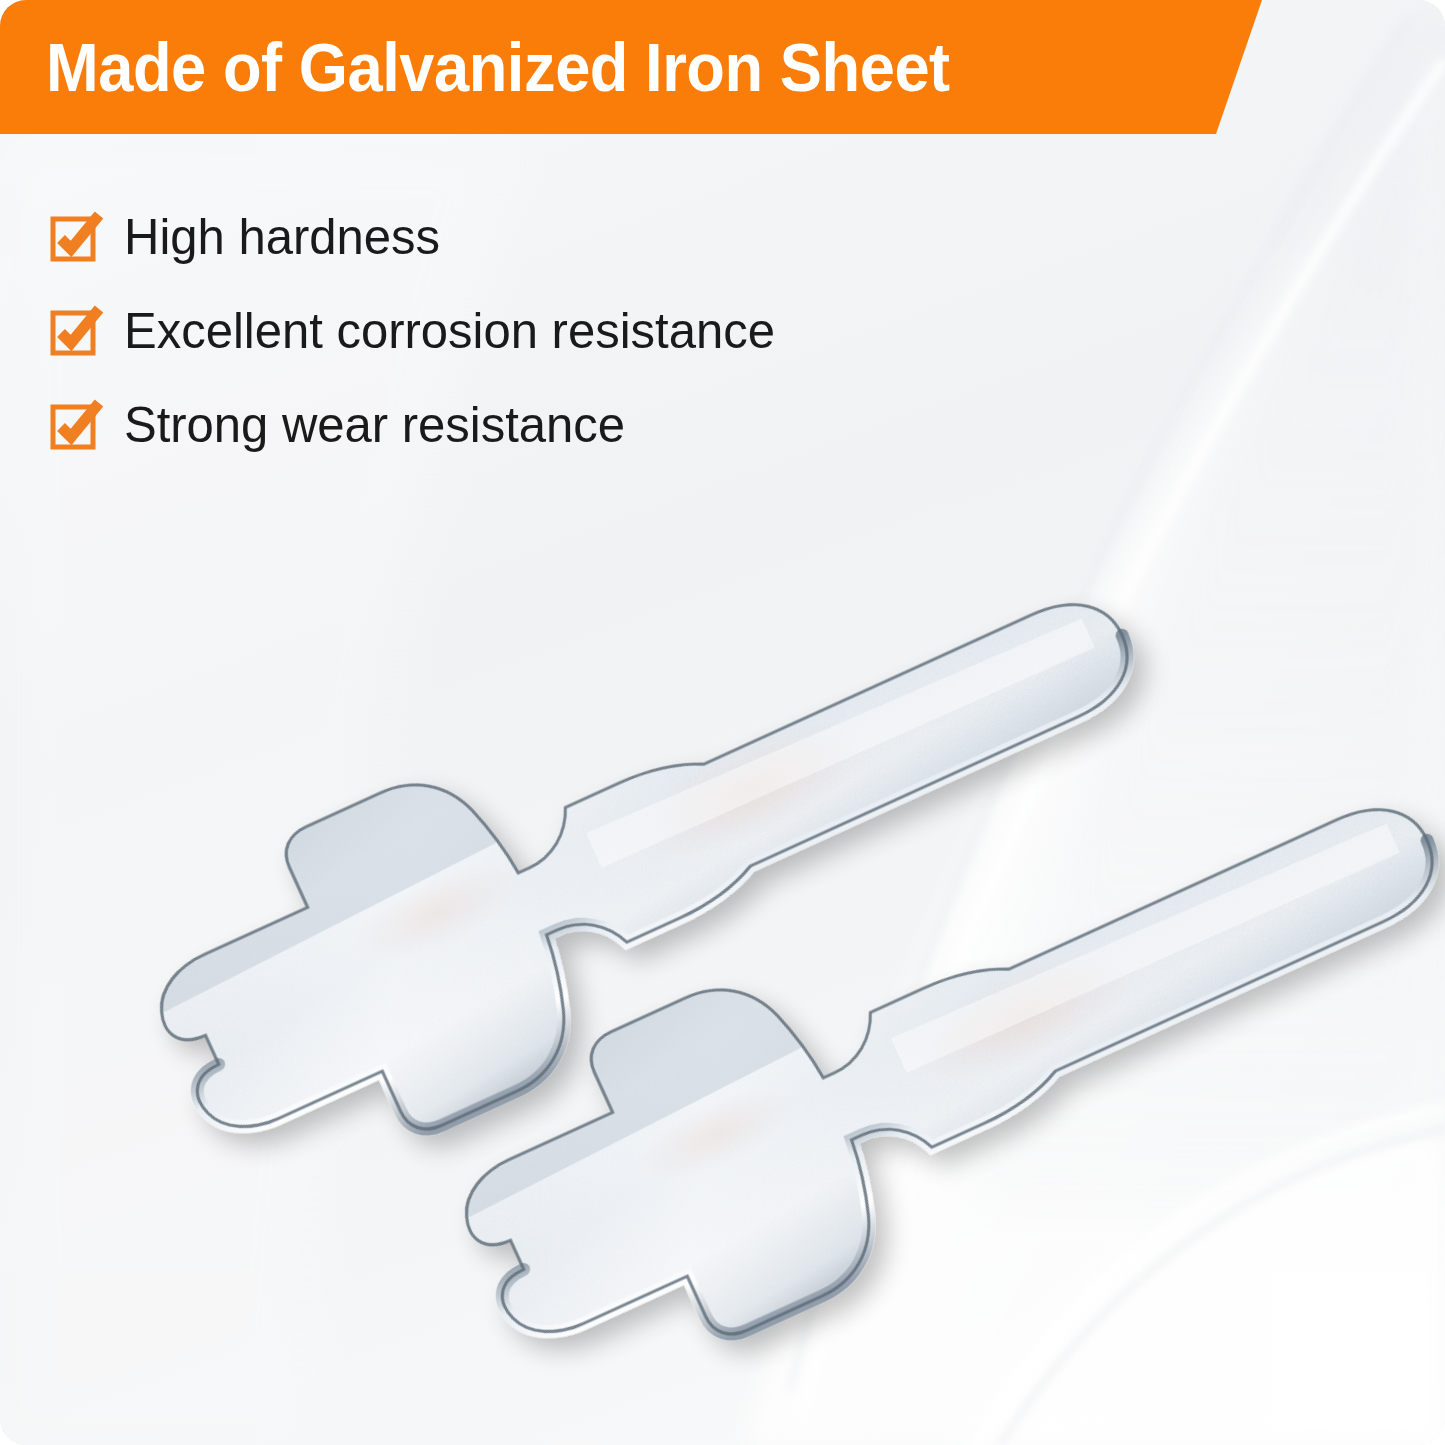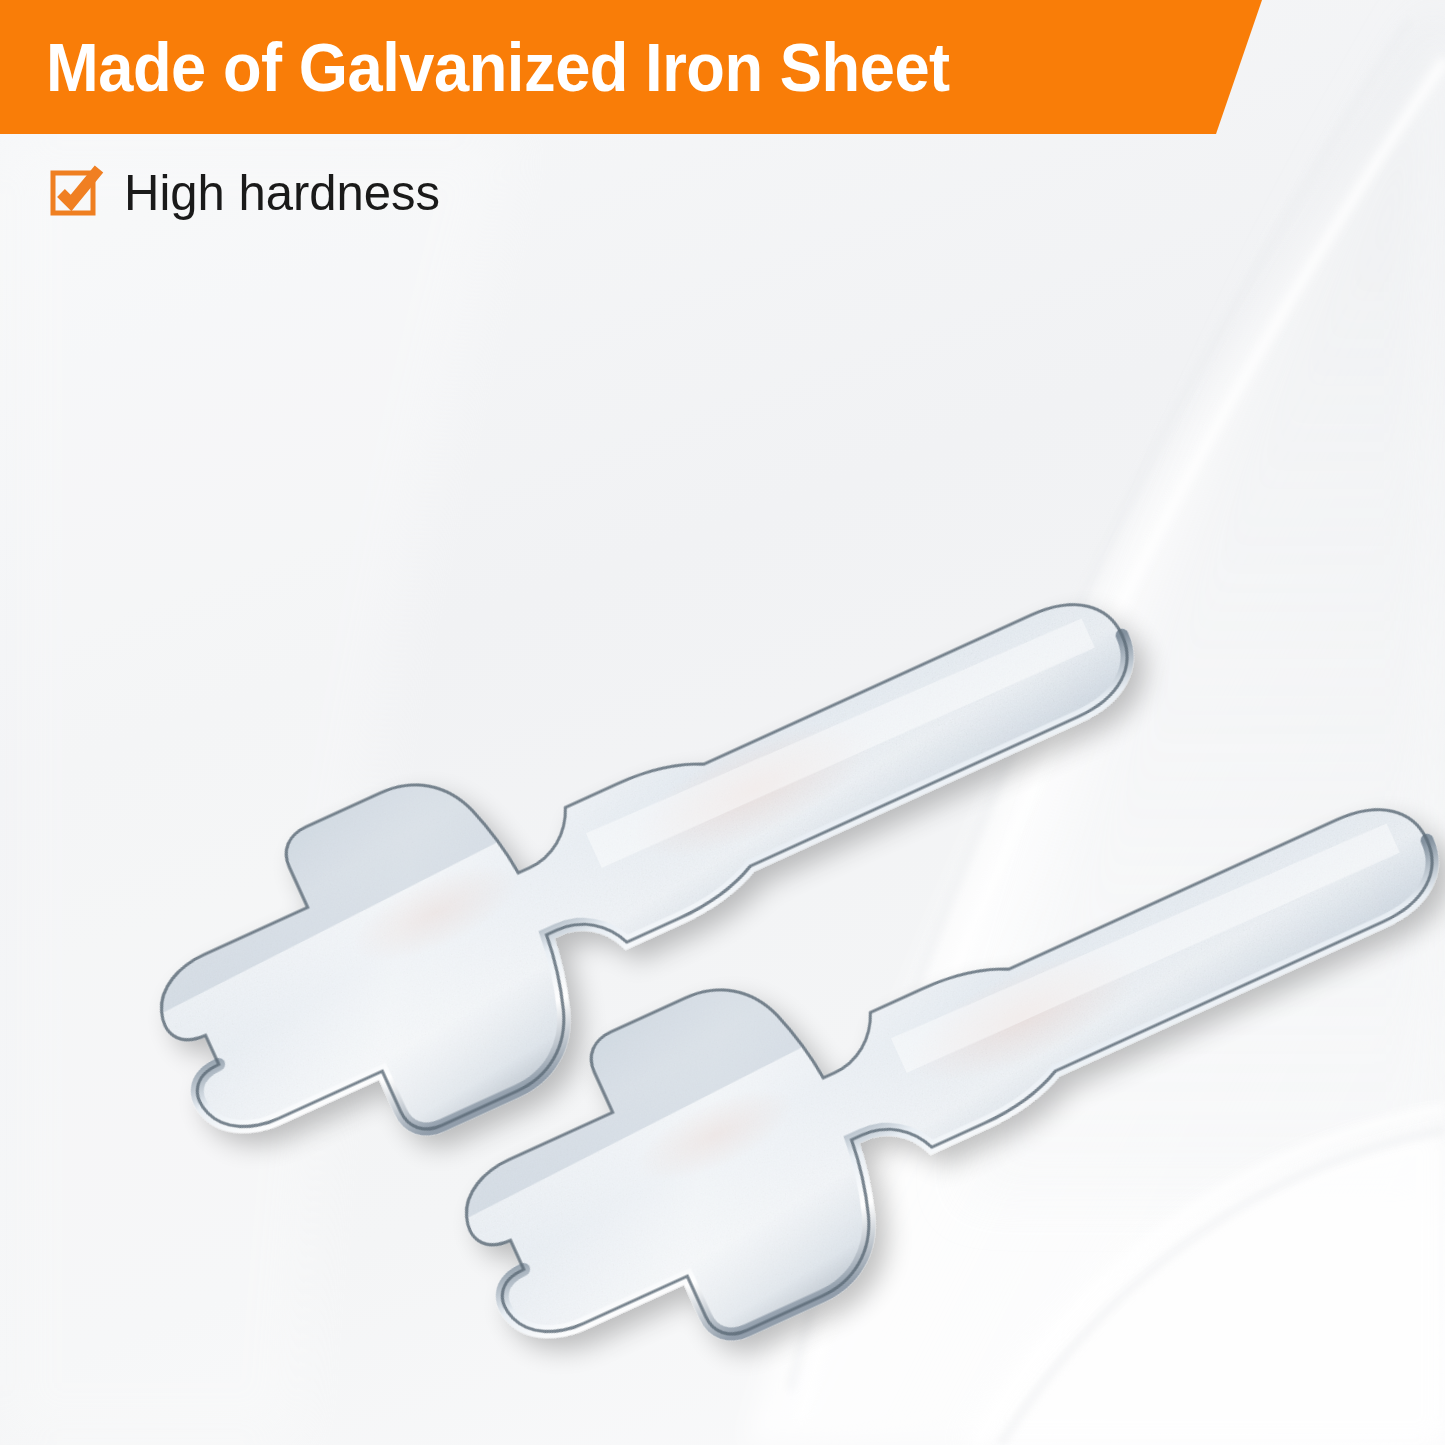--- a/index.html
+++ b/index.html
@@ -7,20 +7,21 @@
     padding: 0;
     background: #ffffff;
   }
   #stage {
     position: relative;
     width: 1445px;
     height: 1445px;
     overflow: hidden;
     background: #f4f5f7;
     font-family: "Liberation Sans", sans-serif;
+    border-radius: 26px;
     -webkit-font-smoothing: antialiased;
   }
 
   
   .bg-base {
     position: absolute;
     inset: 0;
     background:
       linear-gradient(160deg, #f7f8f9 0%, #f1f2f4 40%, #f4f5f6 70%, #fbfbfc 100%);
   }
@@ -58,21 +59,21 @@
 
   
   .features {
     position: absolute;
     left: 50px;
     top: 168px;
     z-index: 4;
   }
   .feature-row {
     display: flex;
-    align-items: flex-start;
+    align-items: flex-end;
     height: 94px;
   }
   .check-icon {
     width: 48px;
     height: 48px;
     flex: 0 0 48px;
     position: relative;
     margin-right: 26px;
     overflow: visible;
   }
@@ -153,21 +154,39 @@
     <div class="feature-row">
       <span class="check-icon">
         <svg width="48" height="48" viewBox="0 0 48 48">
           <rect x="3" y="5" width="40" height="40" fill="none" stroke="#ef7f21" stroke-width="5"></rect>
           <path d="M 11 25 L 21 35 L 49 1" fill="none" stroke="#f07f22" stroke-width="11" stroke-linecap="butt" stroke-linejoin="miter"></path>
         </svg>
       </span>
       <span class="feature-label">High hardness</span>
     </div>
 
-
+    <div class="feature-row">
+      <span class="check-icon">
+        <svg width="48" height="48" viewBox="0 0 48 48">
+          <rect x="3" y="5" width="40" height="40" fill="none" stroke="#ef7f21" stroke-width="5"></rect>
+          <path d="M 11 25 L 21 35 L 49 1" fill="none" stroke="#f07f22" stroke-width="11" stroke-linecap="butt" stroke-linejoin="miter"></path>
+        </svg>
+      </span>
+      <span class="feature-label">Excellent corrosion resistance</span>
+    </div>
+
+    <div class="feature-row">
+      <span class="check-icon">
+        <svg width="48" height="48" viewBox="0 0 48 48">
+          <rect x="3" y="5" width="40" height="40" fill="none" stroke="#ef7f21" stroke-width="5"></rect>
+          <path d="M 11 25 L 21 35 L 49 1" fill="none" stroke="#f07f22" stroke-width="11" stroke-linecap="butt" stroke-linejoin="miter"></path>
+        </svg>
+      </span>
+      <span class="feature-label">Strong wear resistance</span>
+    </div>
 
 
 
   </div>
 
   <div class="tools">
     <svg viewBox="0 0 1445 1445" preserveAspectRatio="none">
       <defs>
 
         <linearGradient id="metalBody" x1="0" y1="0" x2="0.35" y2="1">

